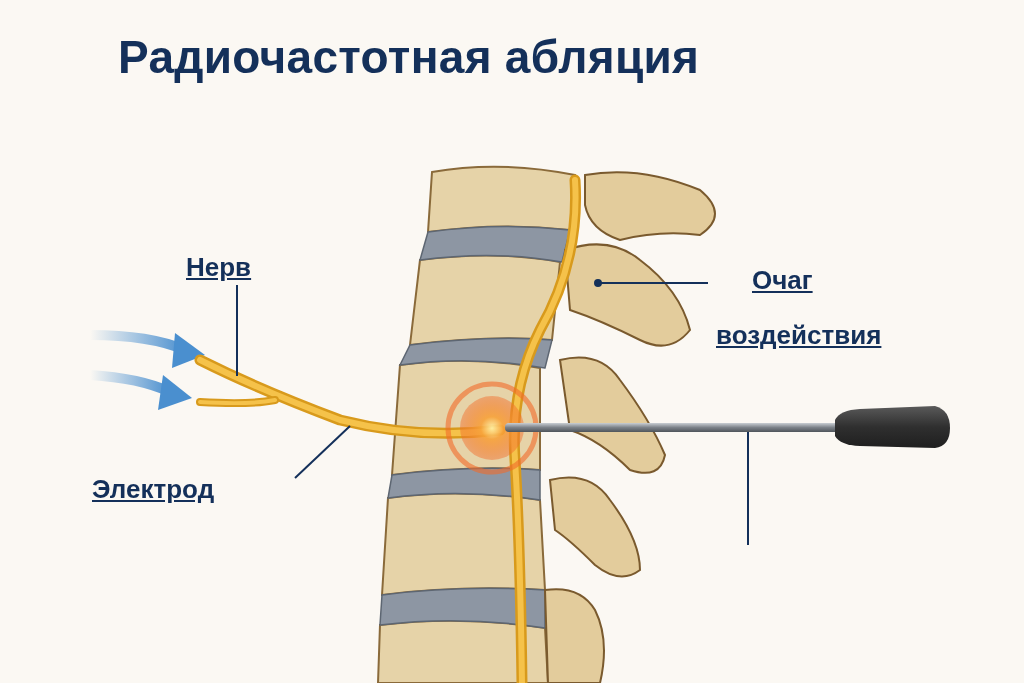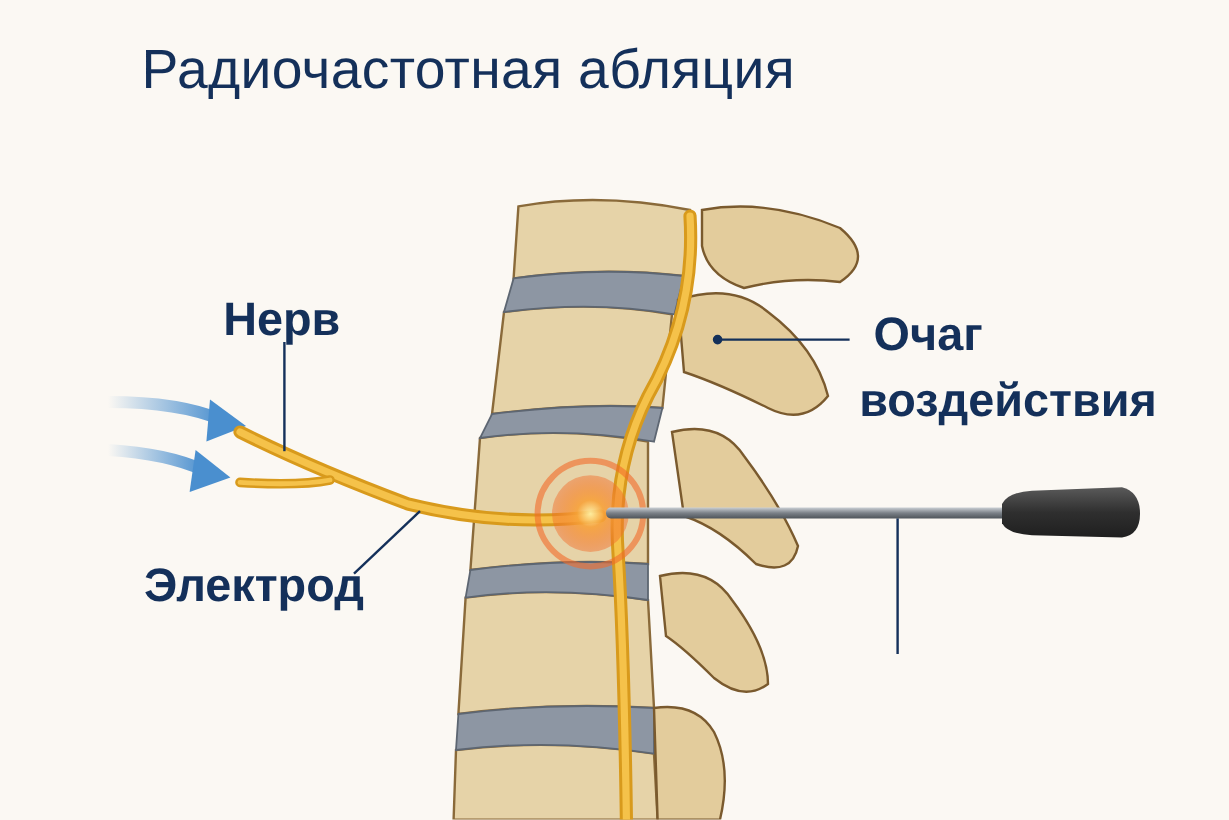--- a/index.html
+++ b/index.html
@@ -1,18 +1,18 @@
 <!DOCTYPE html>
 <html><head>
 <meta charset="utf-8">
 <style>
   html, body { margin:0; padding:0; }
   body { width:1024px; height:683px; background:#fbf8f3; overflow:hidden; position:relative; font-family:"Liberation Sans", sans-serif; }
-  .title { position:absolute; left:118px; top:28px; font-weight:normal; font-size:46px; line-height:58px; color:#14305a; letter-spacing:0.3px; }
-  .label { position:absolute; font-weight:bold; color:#14305a; font-size:39px; line-height:34px; }
+  .title { position:absolute; left:118px; top:28px; font-weight:bold; font-size:46px; line-height:58px; color:#14305a; letter-spacing:0.3px; }
+  .label { position:absolute; font-weight:bold; color:#14305a; font-size:26px; line-height:34px;text-decoration:underline; }
   svg.art { position:absolute; left:0; top:0; }
 </style>
 </head>
 <body>
 
 <svg class="art" width="1024" height="683" viewBox="0 0 1024 683">
   <defs>
     <linearGradient id="arrowGrad" x1="0" x2="1">
       <stop offset="0" stop-color="#4a8fcf" stop-opacity="0"></stop>
       <stop offset="1" stop-color="#4a8fcf" stop-opacity="1"></stop>
@@ -90,15 +90,15 @@
     <circle cx="598" cy="283" r="3" fill="#14305a"></circle>
     <line x1="748" y1="432" x2="748" y2="545"></line>
   </g>
 </svg>
 
 <div class="title">
   <div>Радиочастотная абляция</div>
 </div>
 
 <div class="label" style="left:186px; top:250px;">Нерв</div>
-<div class="label" style="left:120px; top:472px;">Электрод</div>
-<div class="label" style="left:728px; top:263px;">Очаг</div>
+<div class="label" style="left:92px; top:472px;">Электрод</div>
+<div class="label" style="left:752px; top:263px;">Очаг</div>
 <div class="label" style="left:716px; top:318px;">воздействия</div>
 
 </body></html>

